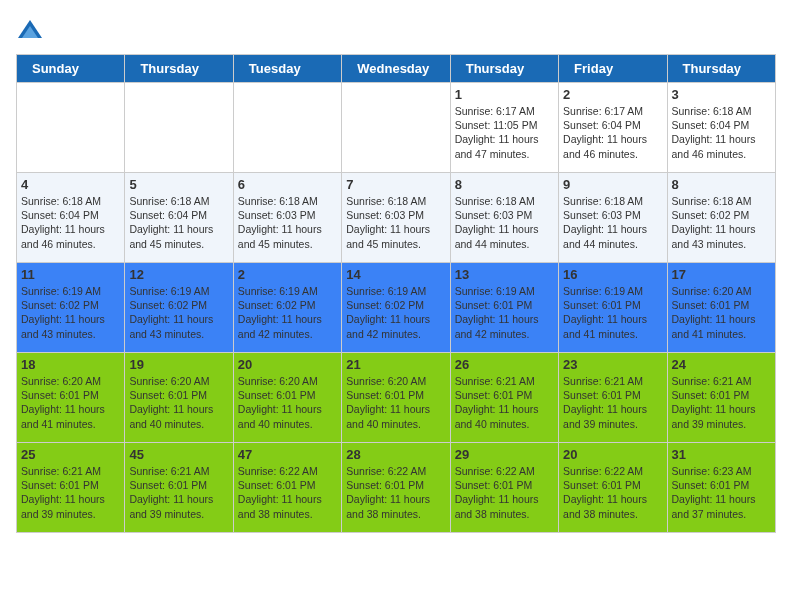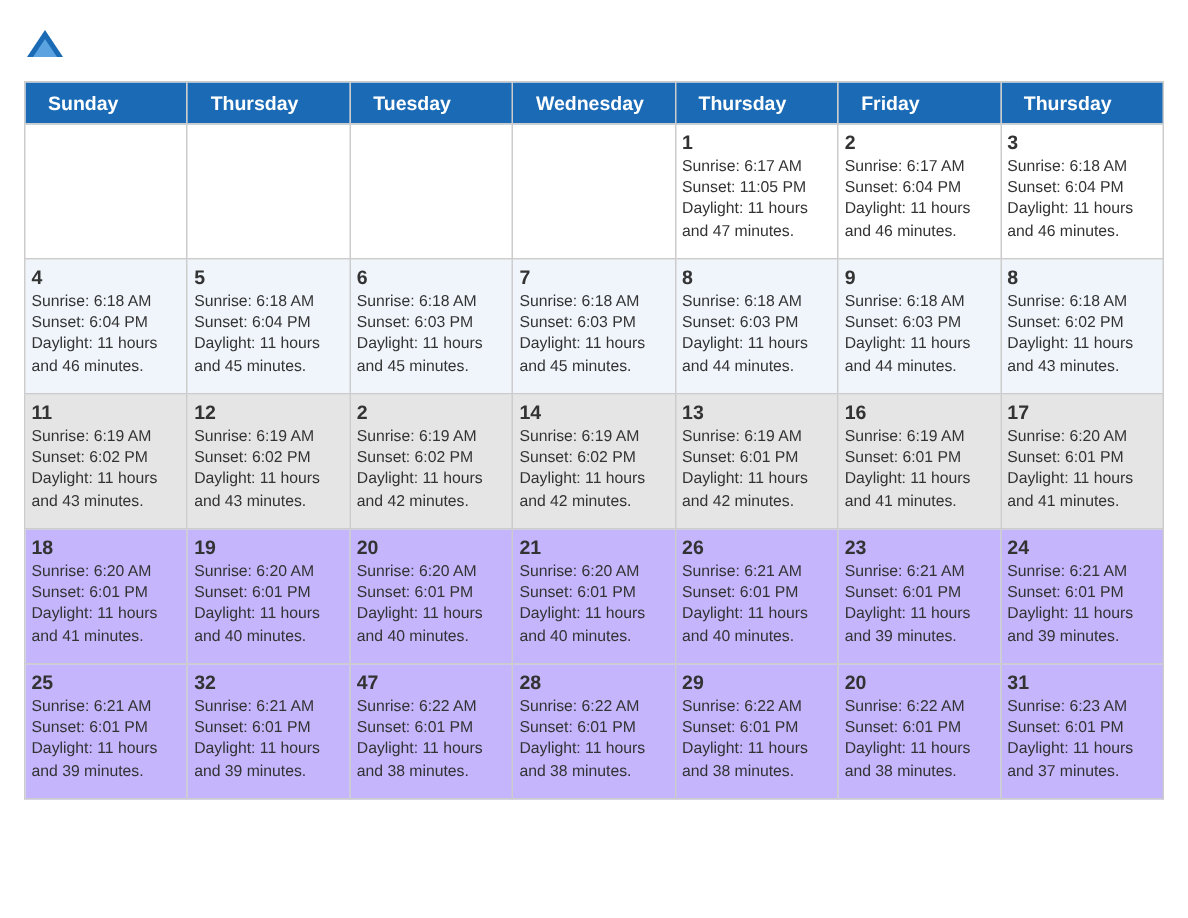--- a/index.html
+++ b/index.html
@@ -87,23 +87,23 @@
     .cell-line {
       display: block;
       line-height: 1.35;
     }
     tr:nth-child(even) .day-cell {
       background: #f5f8fc;
     }
     
     .cal-row-1 td.day-cell { background: #fff; }
     .cal-row-2 td.day-cell { background: #f0f5fb; }
-    .cal-row-3 td.day-cell { background: #e5e5e5; }
-    .cal-row-4 td.day-cell { background: #c4b5fd; }
-    .cal-row-5 td.day-cell { background: #c4b5fd; }
+    .cal-row-3 td.day-cell { background: #3b82f6; }
+    .cal-row-4 td.day-cell { background: #84cc16; }
+    .cal-row-5 td.day-cell { background: #84cc16; }
   </style>
 </head>
 <body>
 
 <div class="header">
   <div class="logo">
     <svg class="logo-icon" viewBox="0 0 28 28">
       <polygon points="14,4 26,22 2,22" fill="#1a6ab5"></polygon>
       <polygon points="14,10 22,22 6,22" fill="#5ba3e0"></polygon>
     </svg>
@@ -313,21 +313,21 @@
       </tr>
       <tr class="cal-row-5">
         <td class="day-cell">
           <span class="day-number">25</span>
           <span class="cell-line">Sunrise: 6:21 AM</span>
           <span class="cell-line">Sunset: 6:01 PM</span>
           <span class="cell-line">Daylight: 11 hours</span>
           <span class="cell-line">and 39 minutes.</span>
         </td>
         <td class="day-cell">
-          <span class="day-number">32</span>
+          <span class="day-number">45</span>
           <span class="cell-line">Sunrise: 6:21 AM</span>
           <span class="cell-line">Sunset: 6:01 PM</span>
           <span class="cell-line">Daylight: 11 hours</span>
           <span class="cell-line">and 39 minutes.</span>
         </td>
         <td class="day-cell">
           <span class="day-number">47</span>
           <span class="cell-line">Sunrise: 6:22 AM</span>
           <span class="cell-line">Sunset: 6:01 PM</span>
           <span class="cell-line">Daylight: 11 hours</span>

